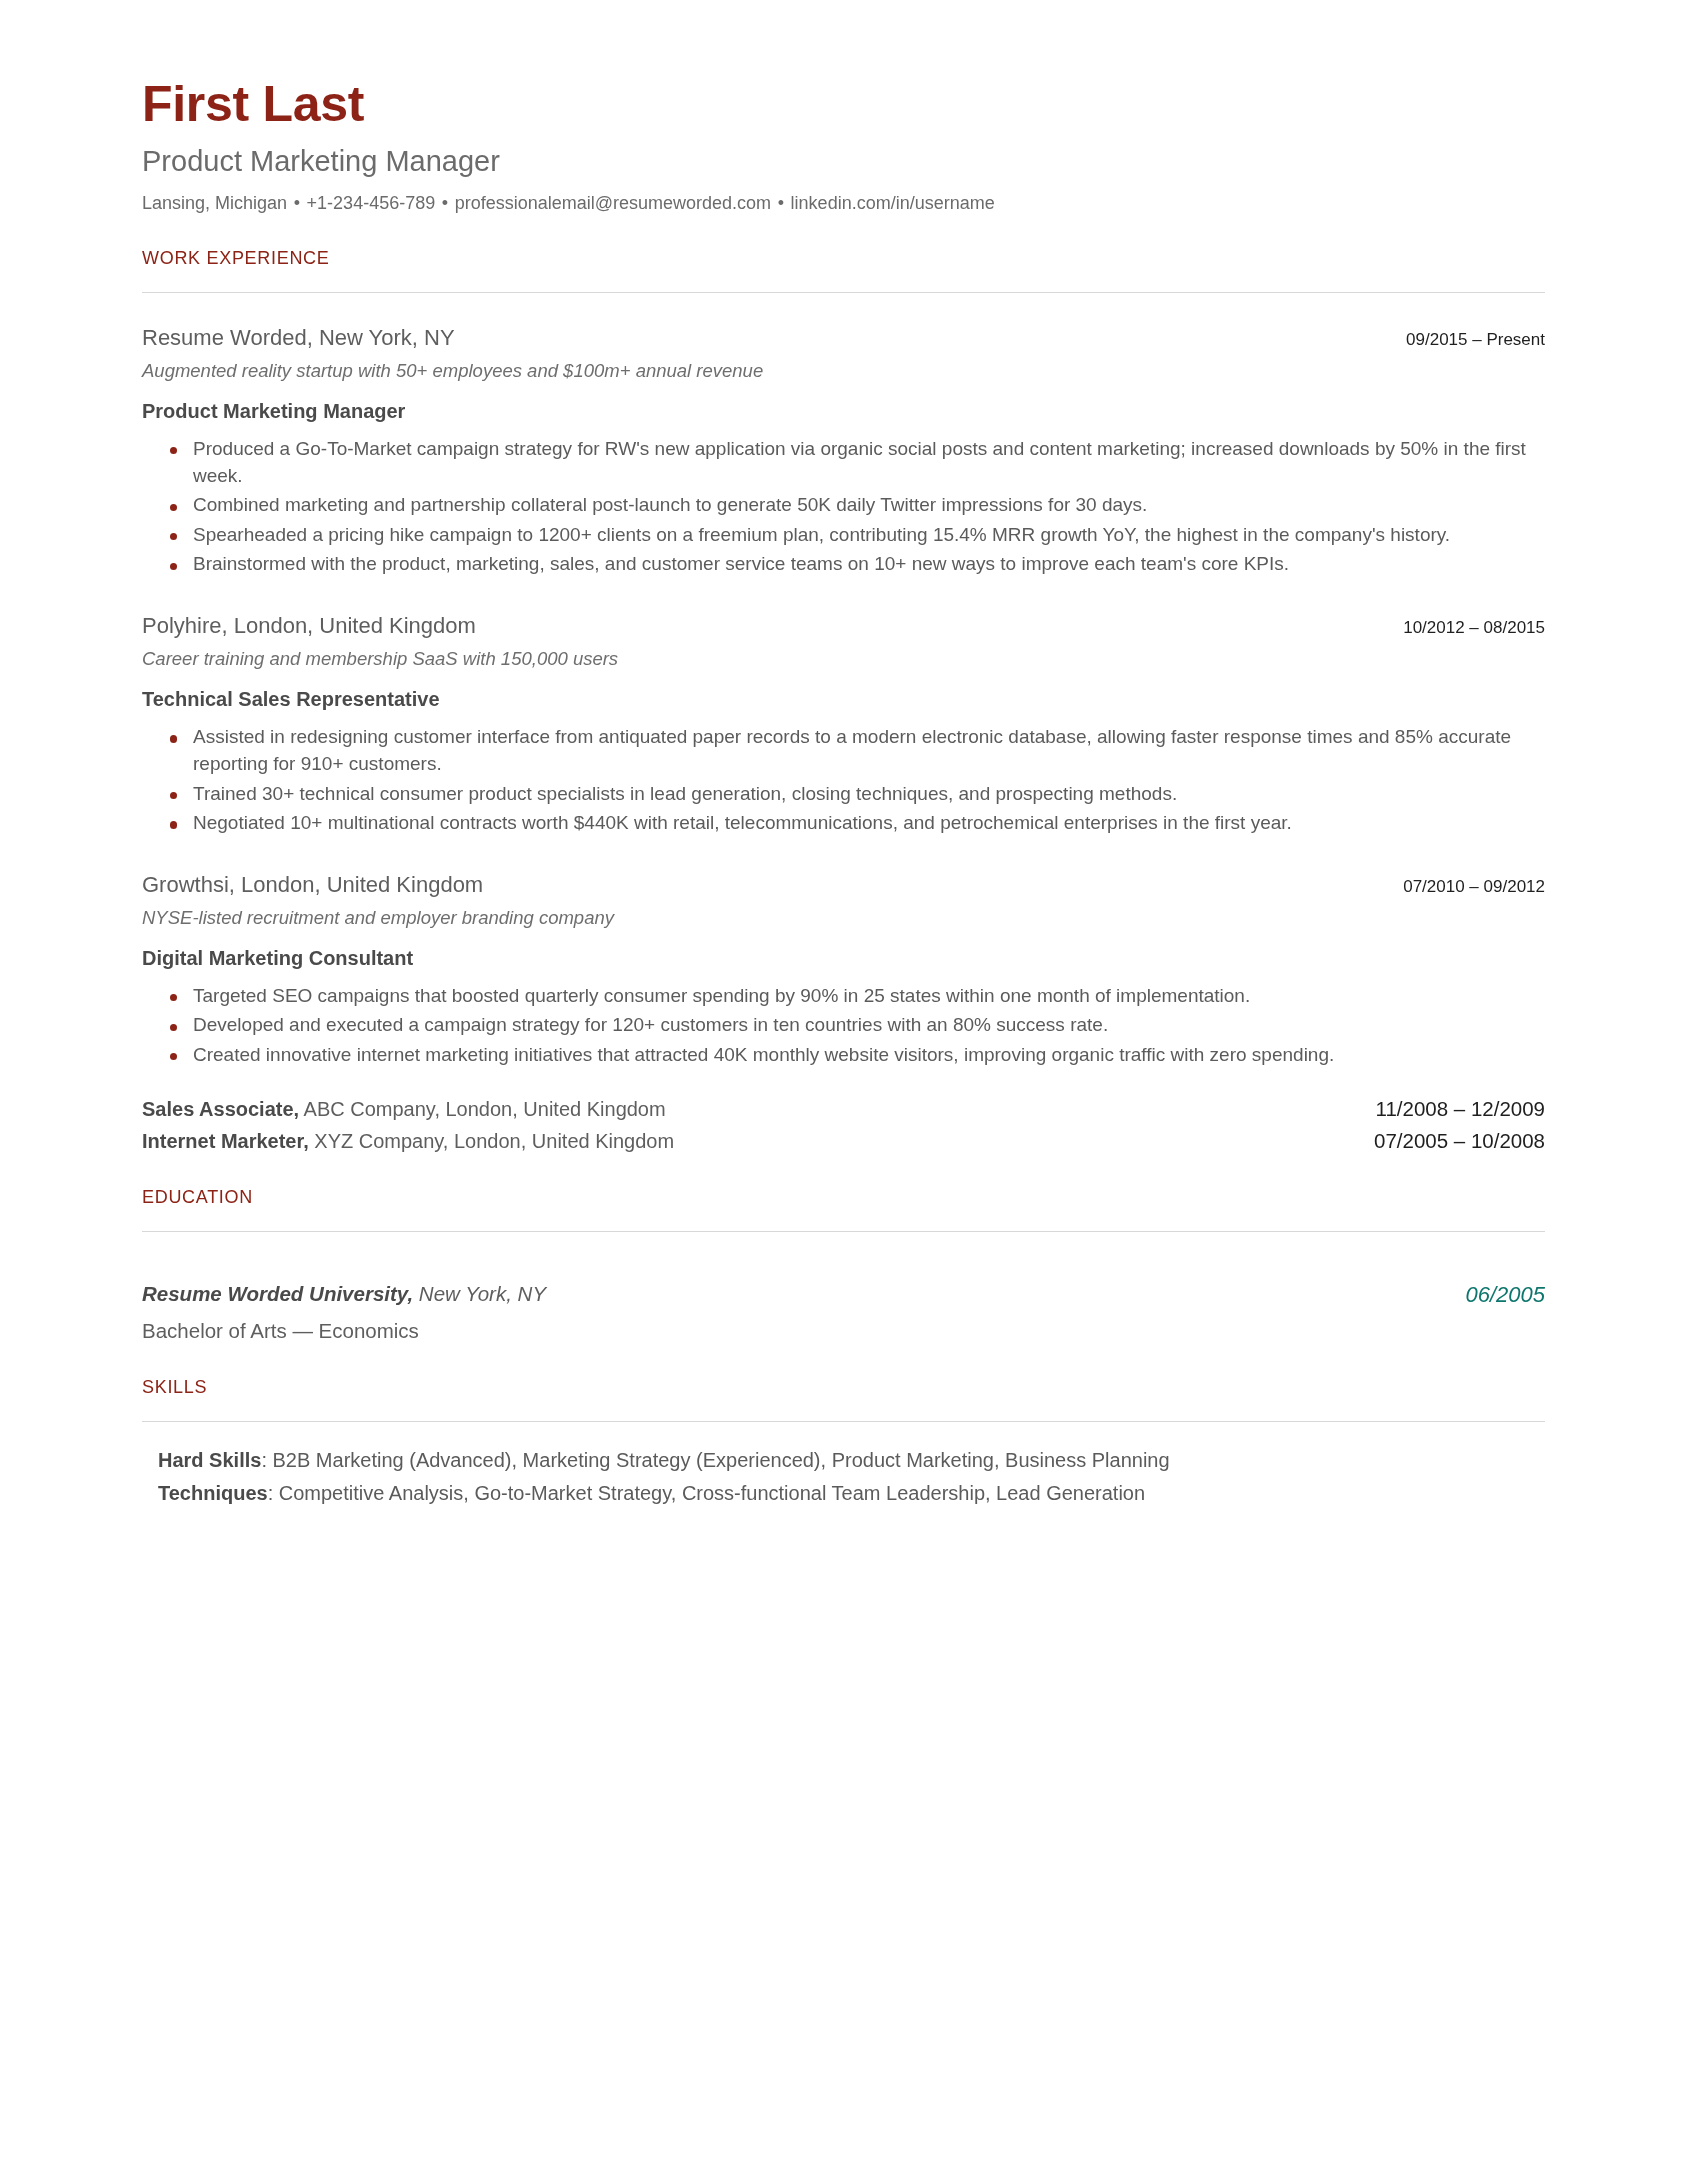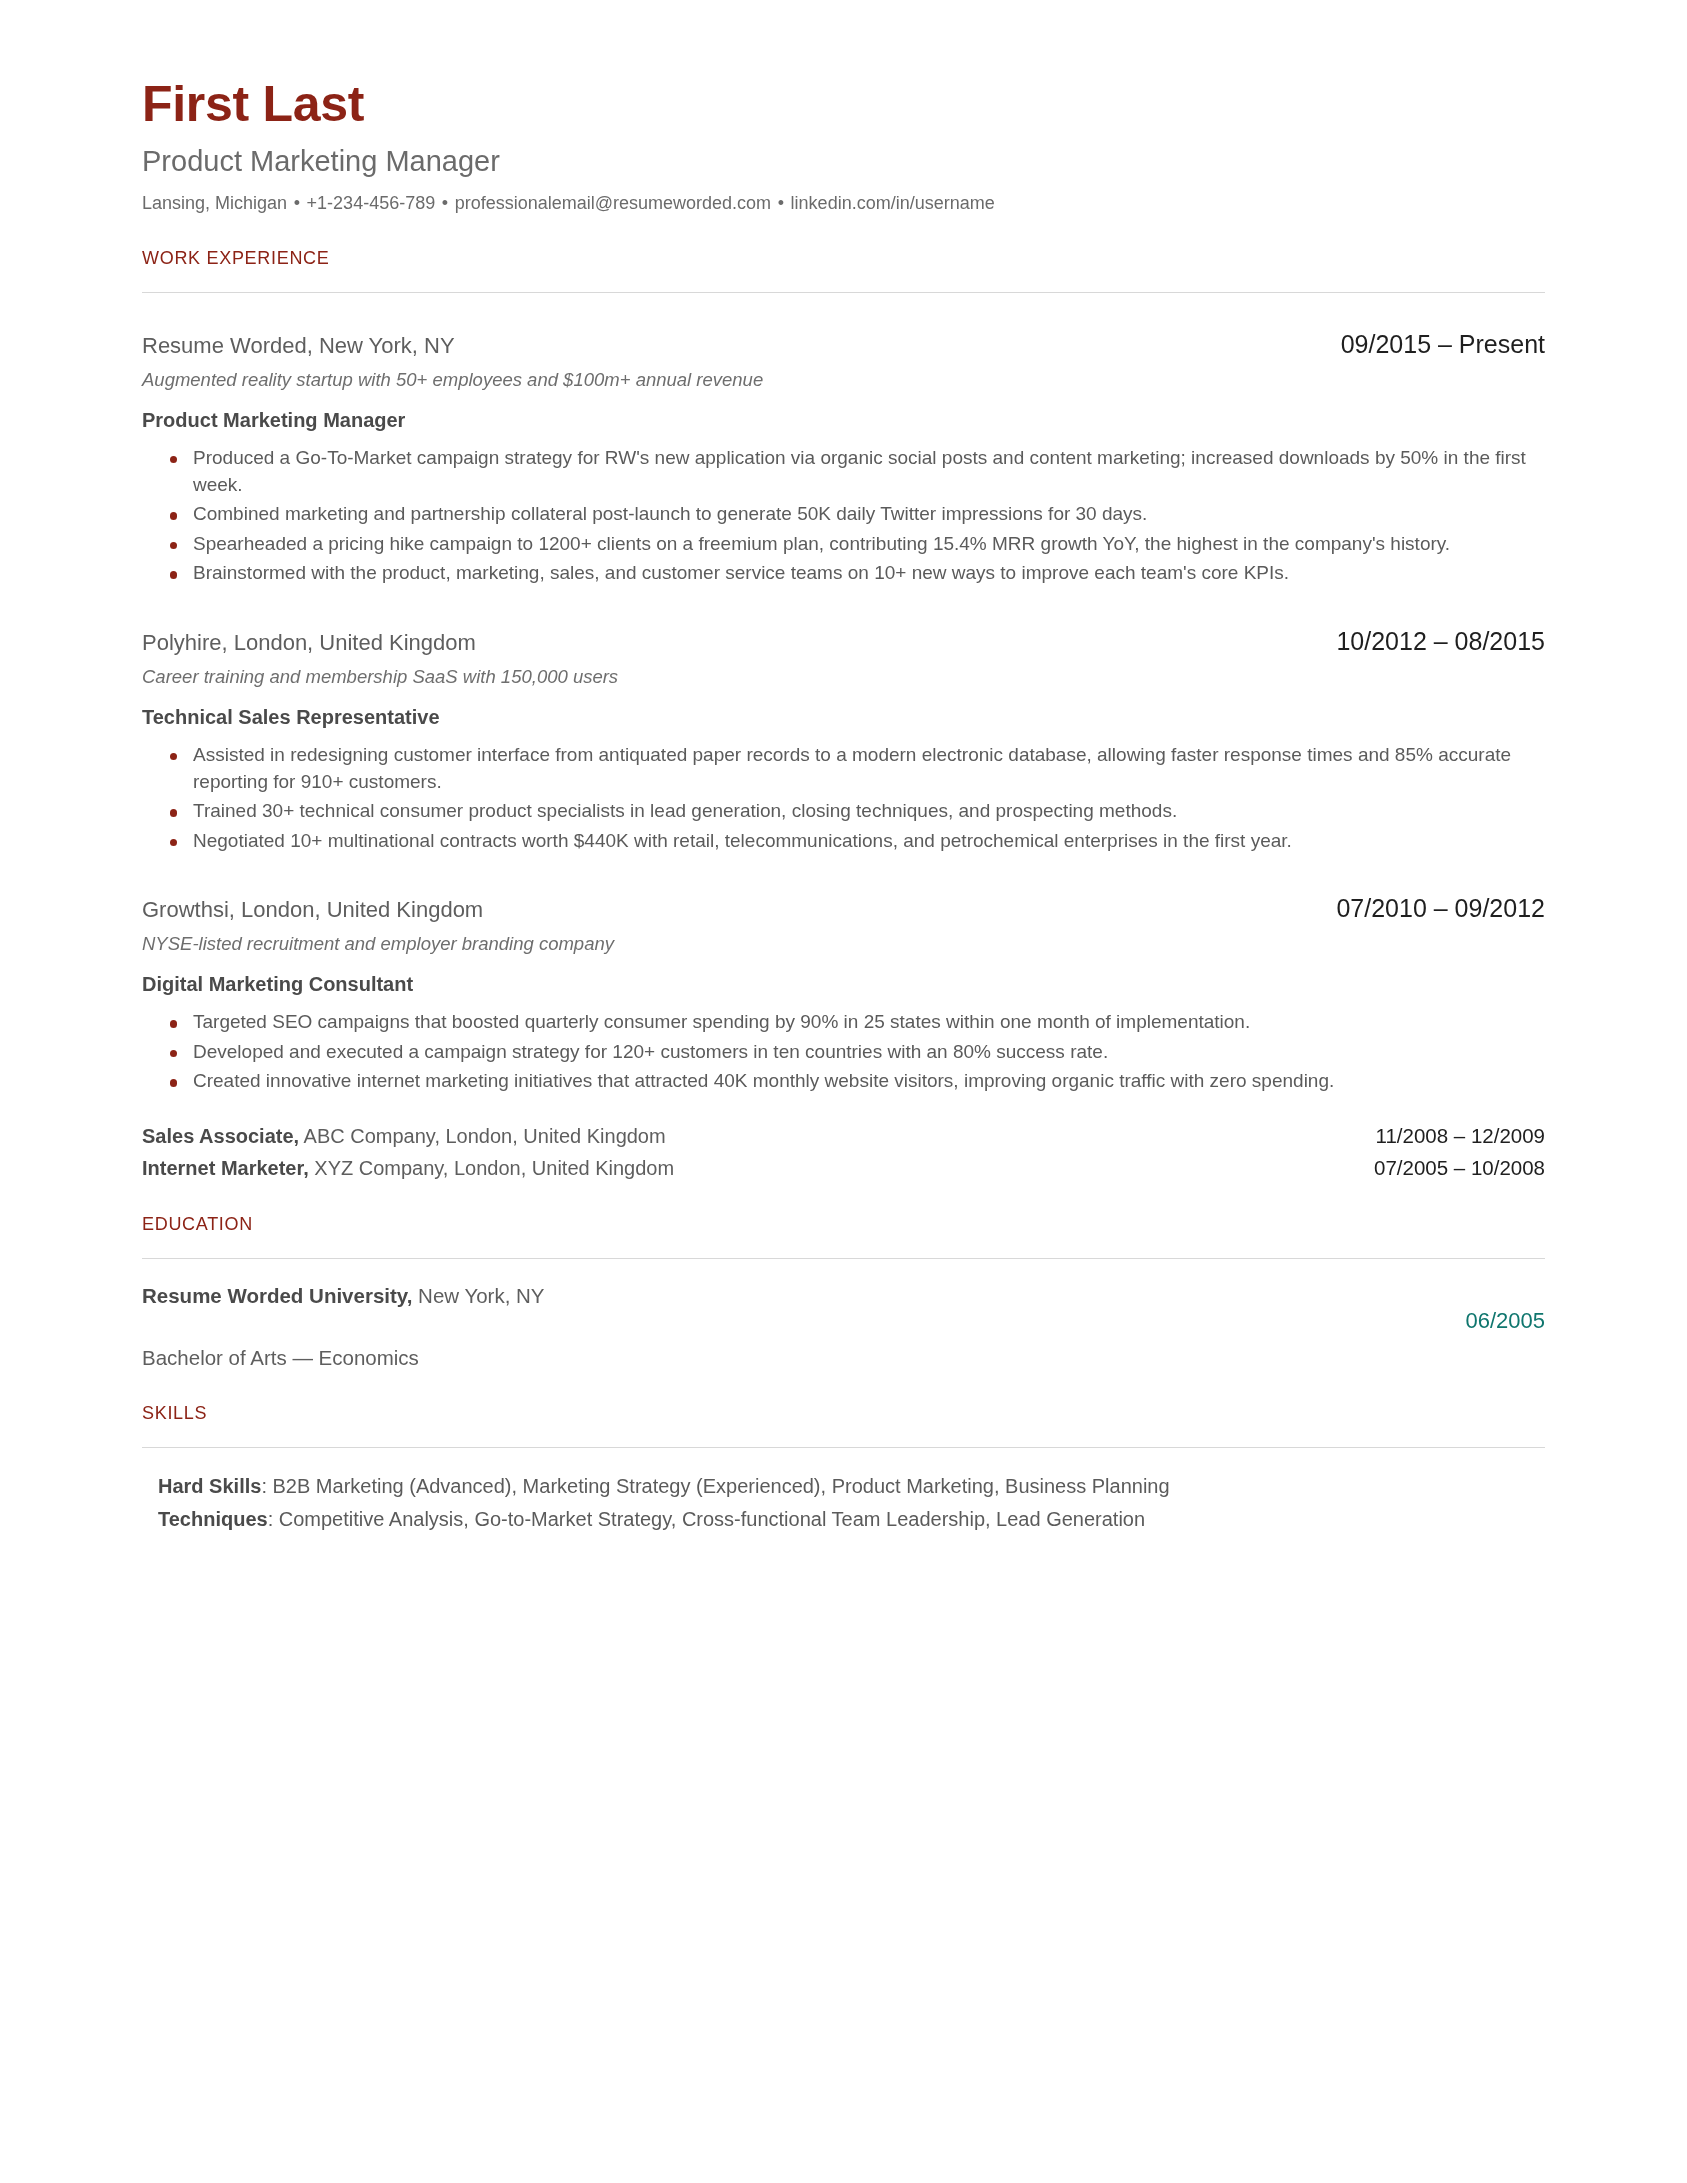--- a/index.html
+++ b/index.html
@@ -79,21 +79,21 @@
     justify-content: space-between;
     gap: 26px;
   }
   .entry-company {
     font-size: 22px;
     color: #5e5e5e;
     line-height: 1.25;
     font-weight: normal;
   }
   .entry-dates {
-    font-size: 25px;
+    font-size: 17px;
     color: #1f1f1f;
     line-height: 1.25;
     white-space: nowrap;
     font-weight: normal;
     margin-top: 12px;
   }
   .entry-desc {
     font-size: 18.5px;
     font-style: italic;
     color: #6e6e6e;
@@ -151,23 +151,24 @@
   .compact-dates {
     font-size: 20.5px;
     color: #1f1f1f;
     white-space: nowrap;
     line-height: 1.35;
   }
 
   
   .edu-row {
     display: flex;
-    align-items: flex-start;
+    align-items: flex-end;
     justify-content: space-between;
     gap: 16px;
+    font-style: italic;
   }
   .edu-school {
     font-size: 20.5px;
     color: #5e5e5e;
     line-height: 1.35;
   }
   .edu-school b {
     color: #4a4a4a;
     font-weight: bold;
   }

